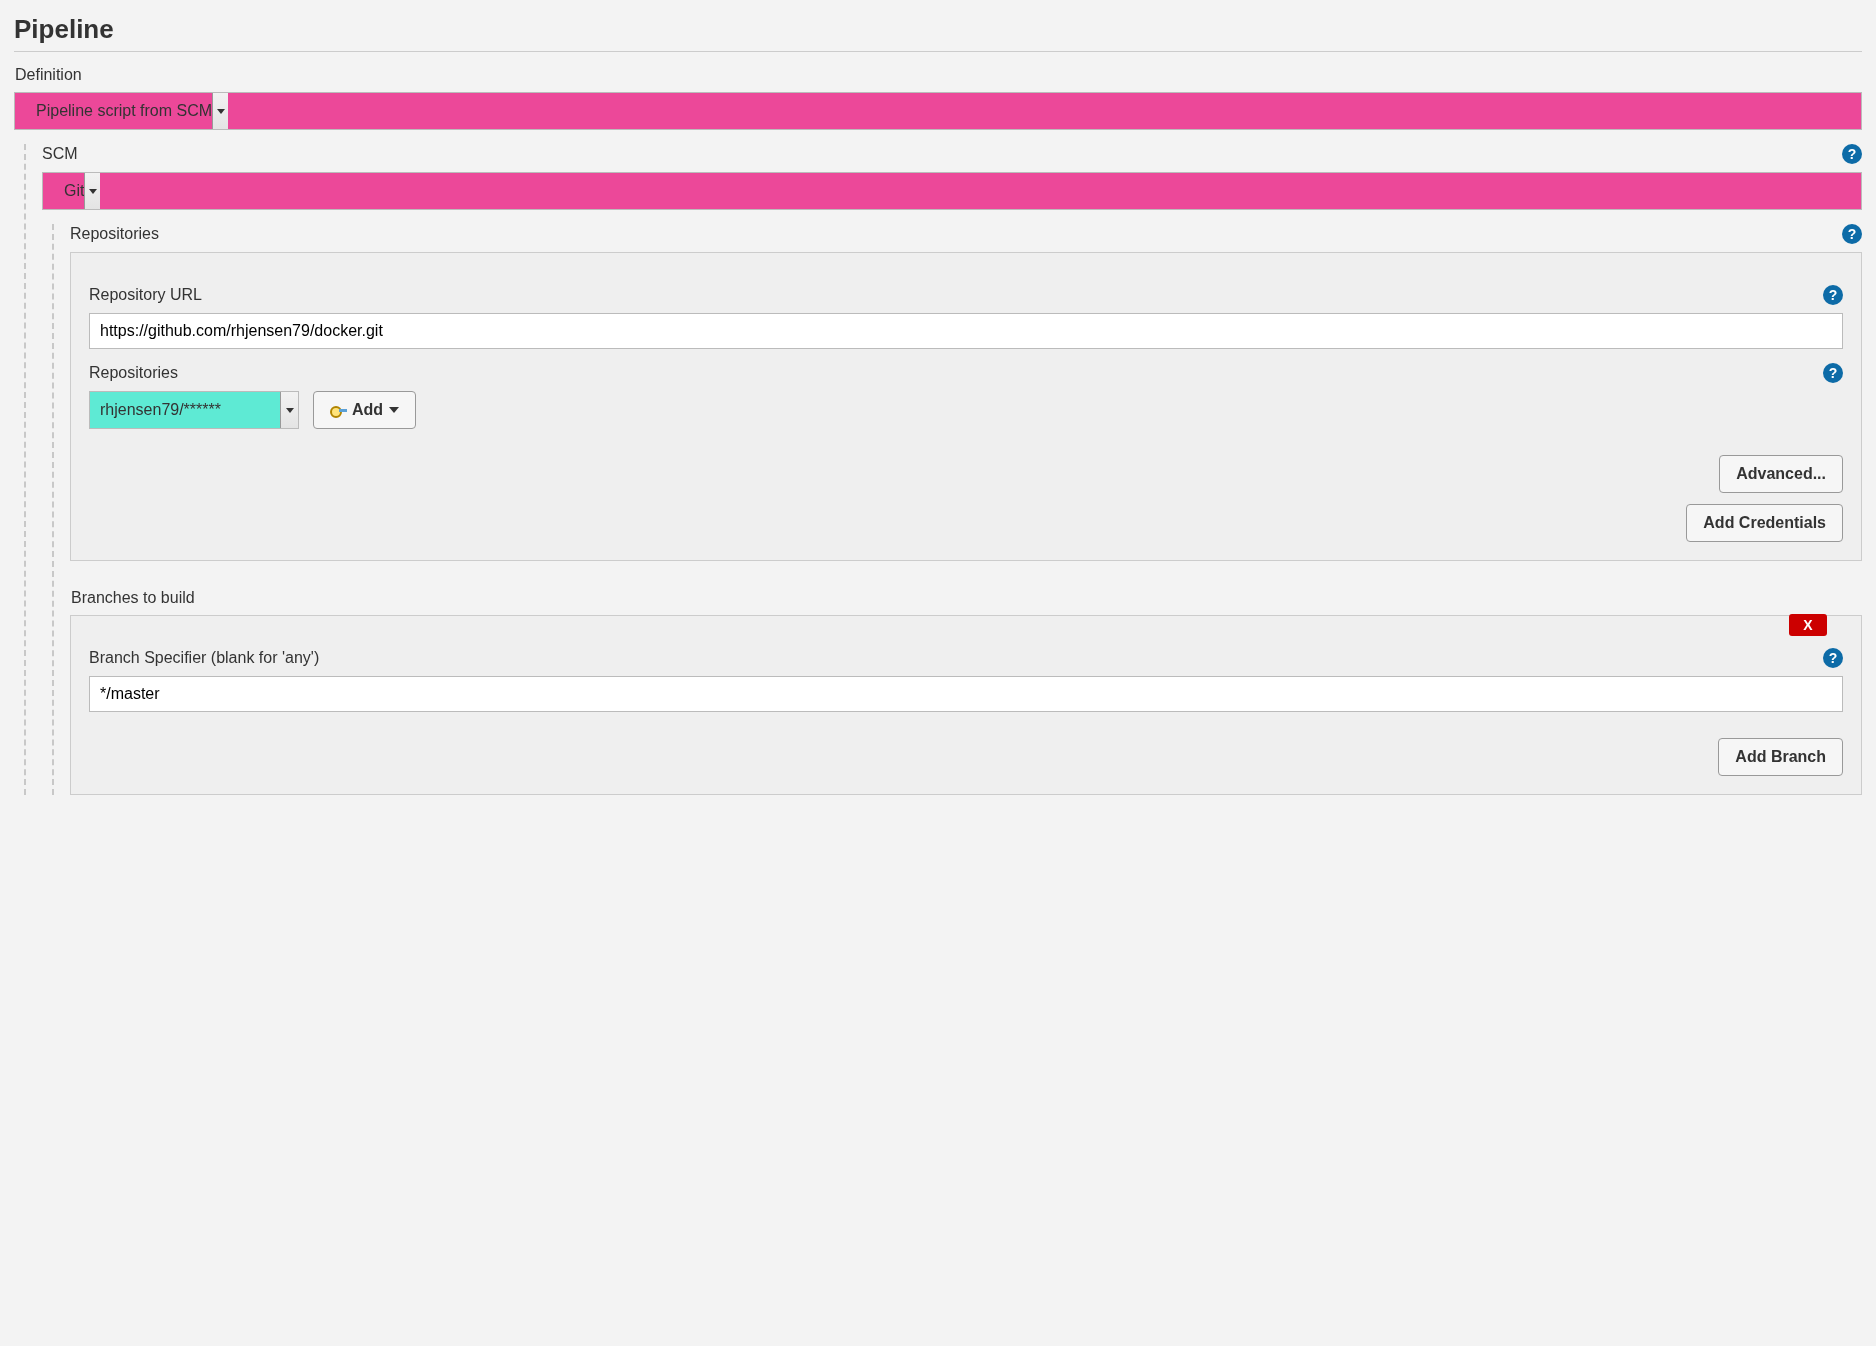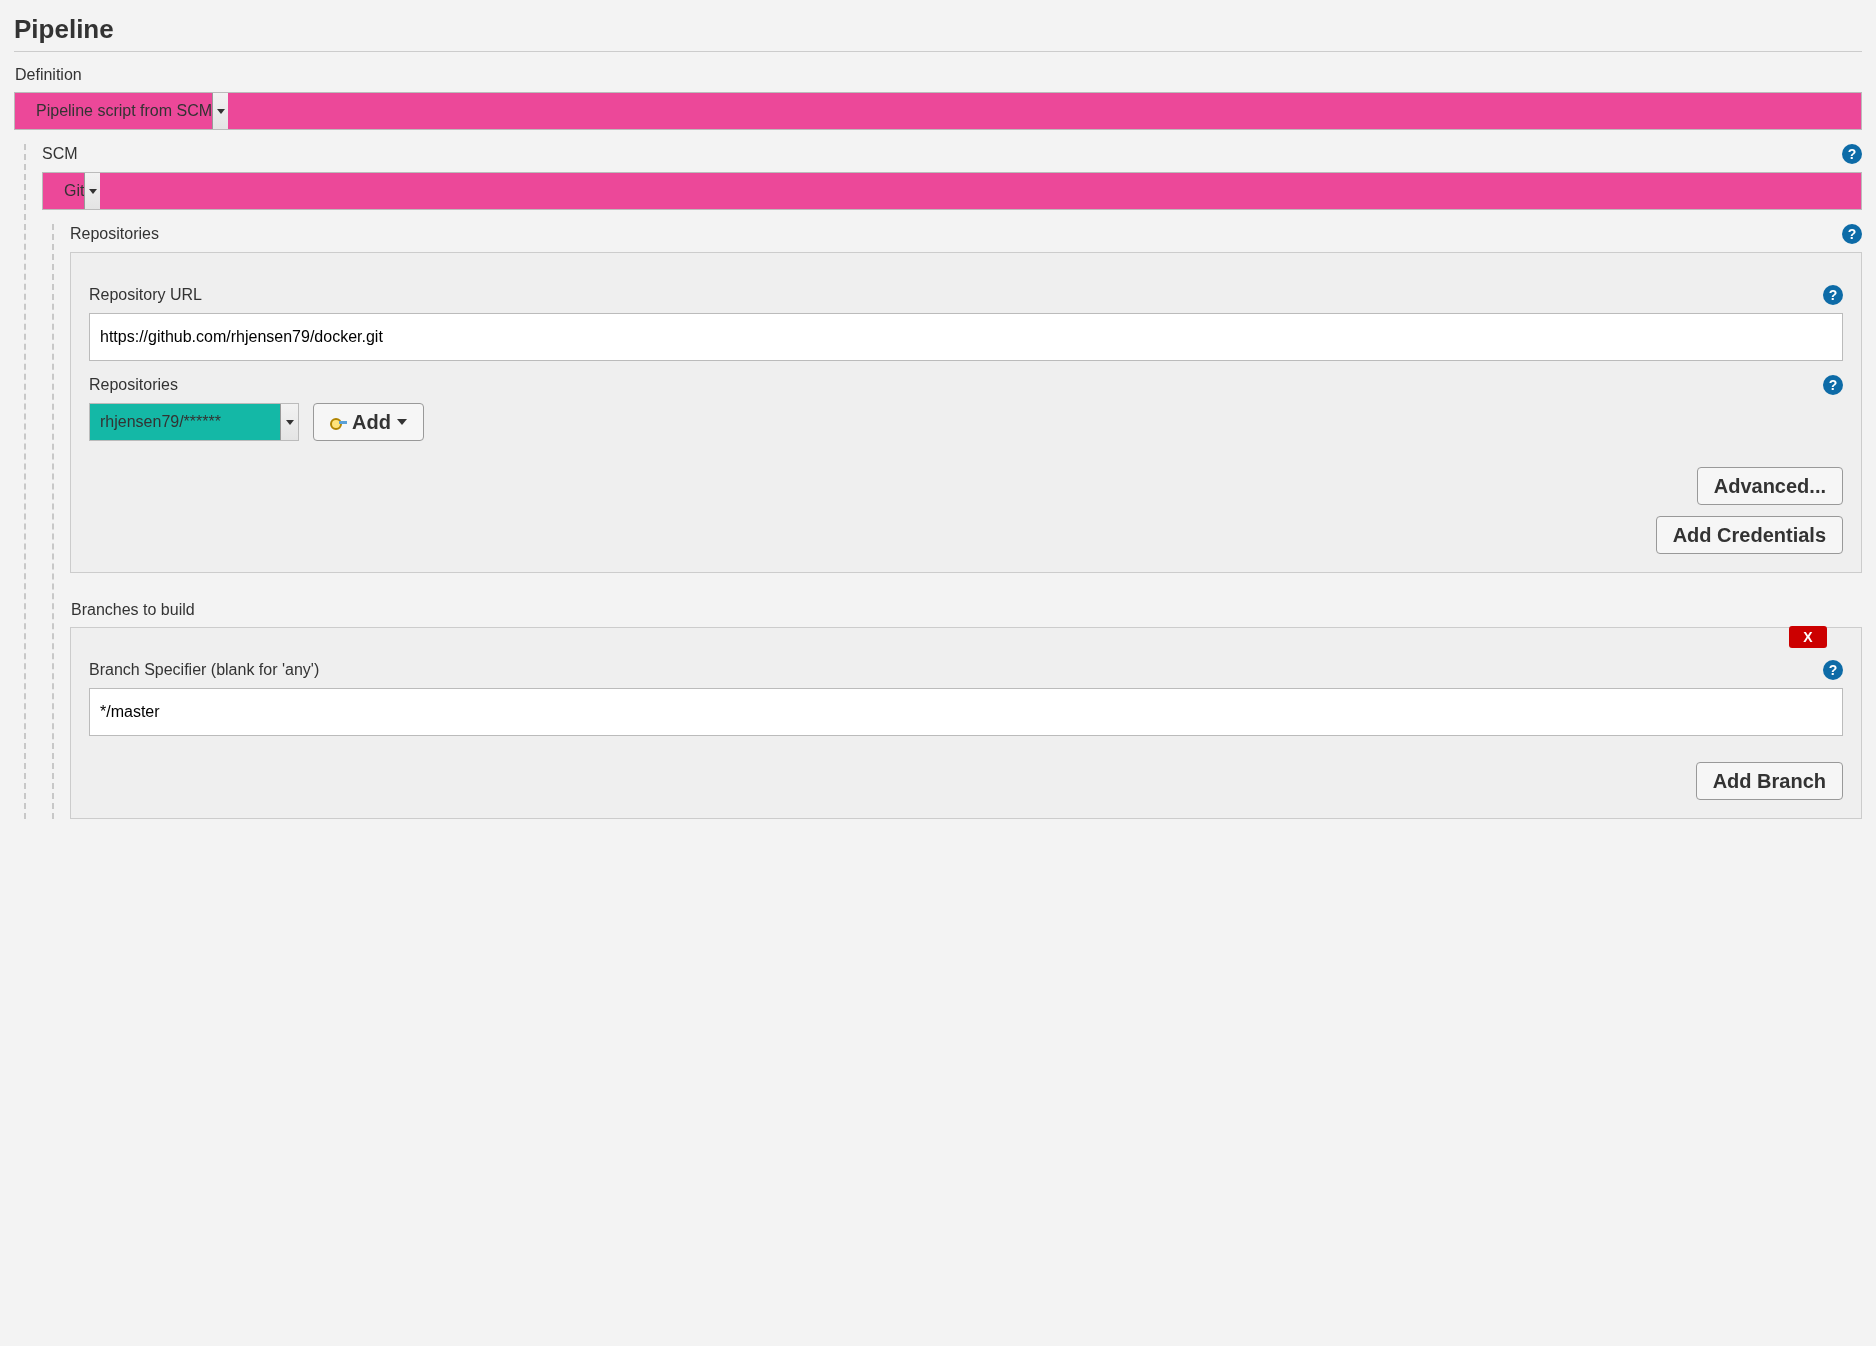--- a/index.html
+++ b/index.html
@@ -77,41 +77,41 @@
     font-weight: 700;
     font-size: 14px;
     display: inline-flex;
     align-items: center;
     justify-content: center;
     cursor: pointer;
     flex-shrink: 0;
   }
   .text-input {
     width: 100%;
-    height: 48px;
+    height: 36px;
     border: 1px solid #bbb;
     background: #fff;
     padding: 0 10px;
     font-size: 16px;
   }
   .panel {
     border: 1px solid #ccc;
     background: #efefef;
     padding: 18px;
     margin-top: 8px;
     position: relative;
   }
   .small-select {
     display: inline-flex;
     align-items: center;
     justify-content: space-between;
     height: 38px;
     padding: 0 0 0 10px;
     border: 1px solid #bbb;
-    background: #14b8a6;
+    background: #5eead4;
     font-size: 16px;
     min-width: 210px;
   }
   .small-select .dropdown-btn {
     width: 18px;
     height: 100%;
     background: linear-gradient(#f2f2f2,#e4e4e4);
     border-left: 1px solid #999;
     display: flex;
     align-items: center;
@@ -121,21 +121,21 @@
   .btn {
     display: inline-flex;
     align-items: center;
     justify-content: center;
     gap: 6px;
     height: 38px;
     padding: 0 16px;
     border: 1px solid #999;
     border-radius: 4px;
     background: #f6f6f6;
-    font-size: 20px;
+    font-size: 16px;
     font-weight: 600;
     cursor: pointer;
   }
   .btn-row-right {
     display: flex;
     flex-direction: column;
     align-items: flex-end;
     gap: 11px;
     margin-top: 26px;
   }

